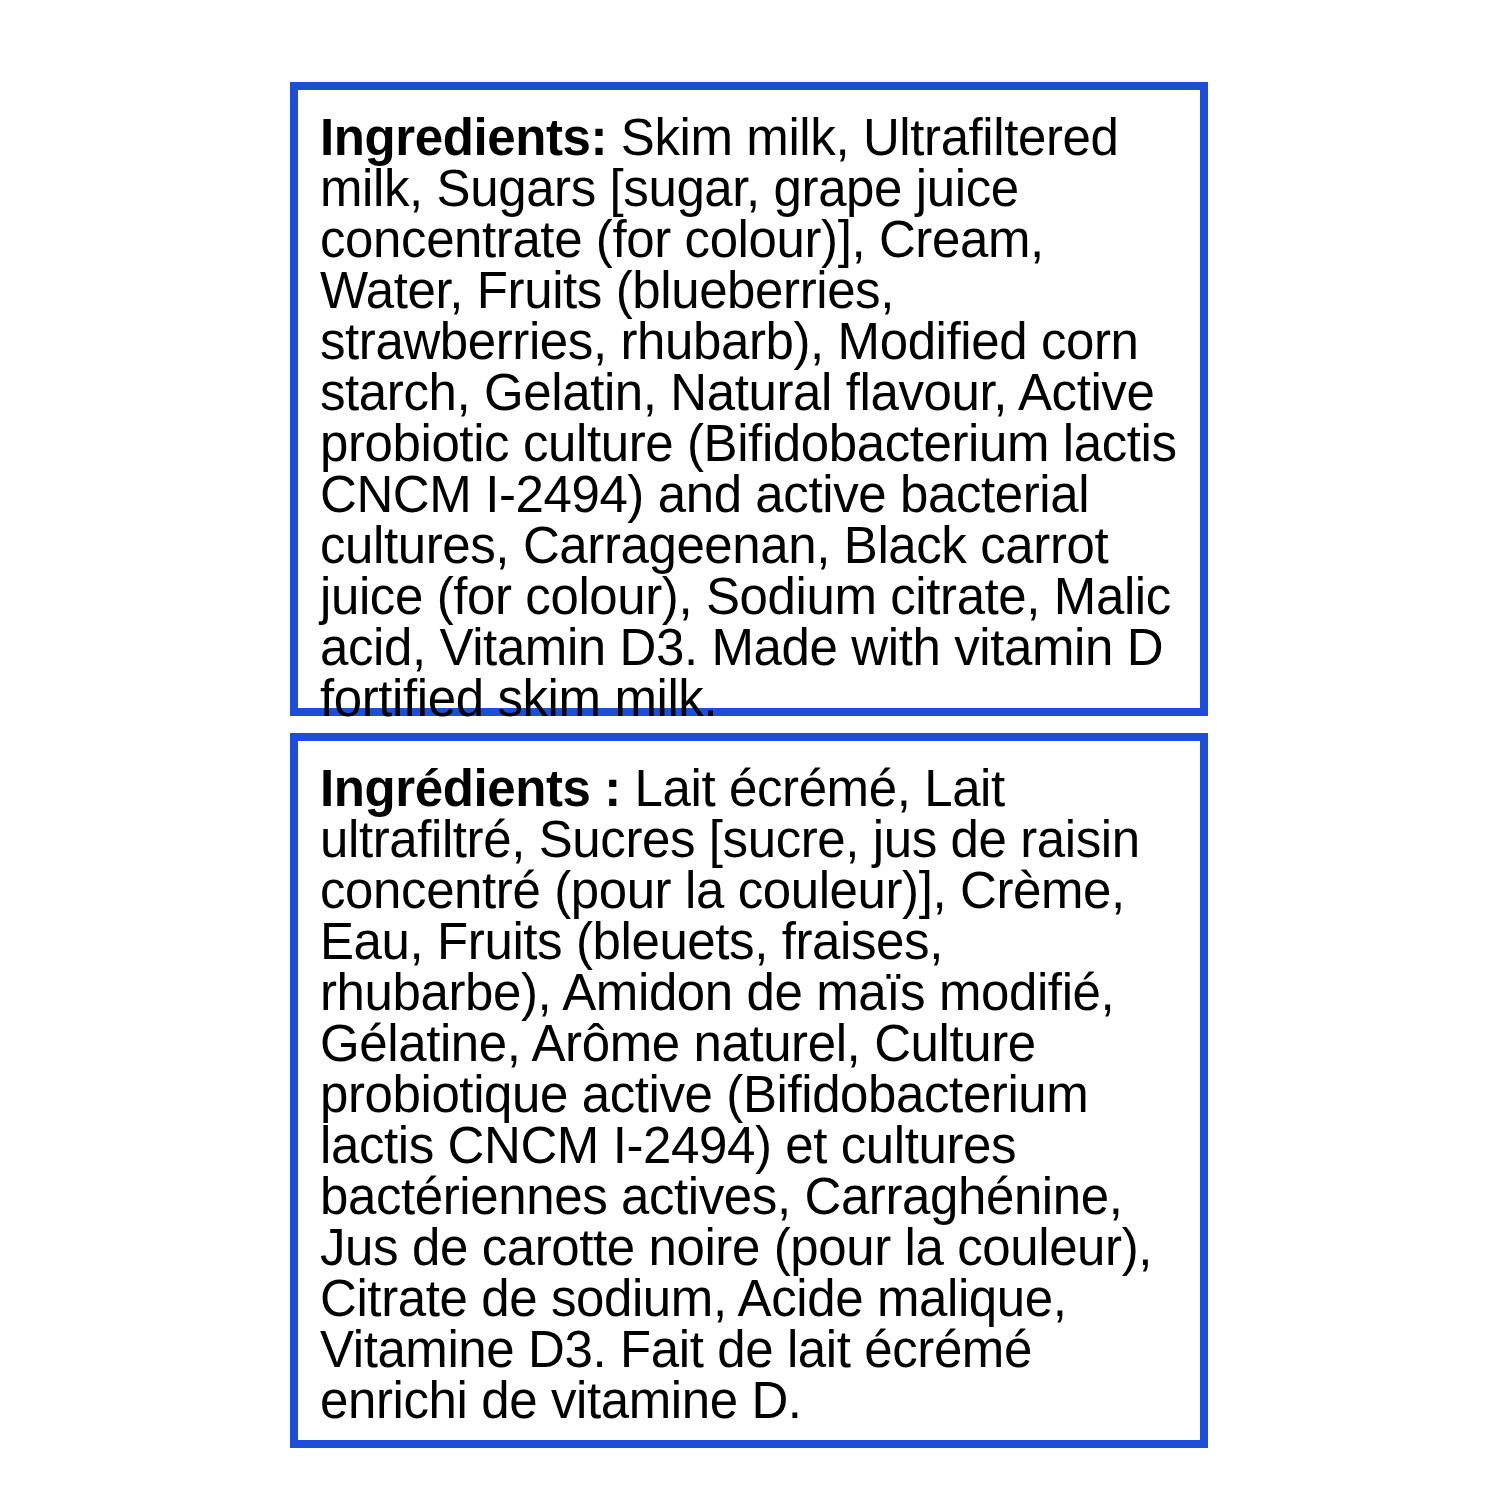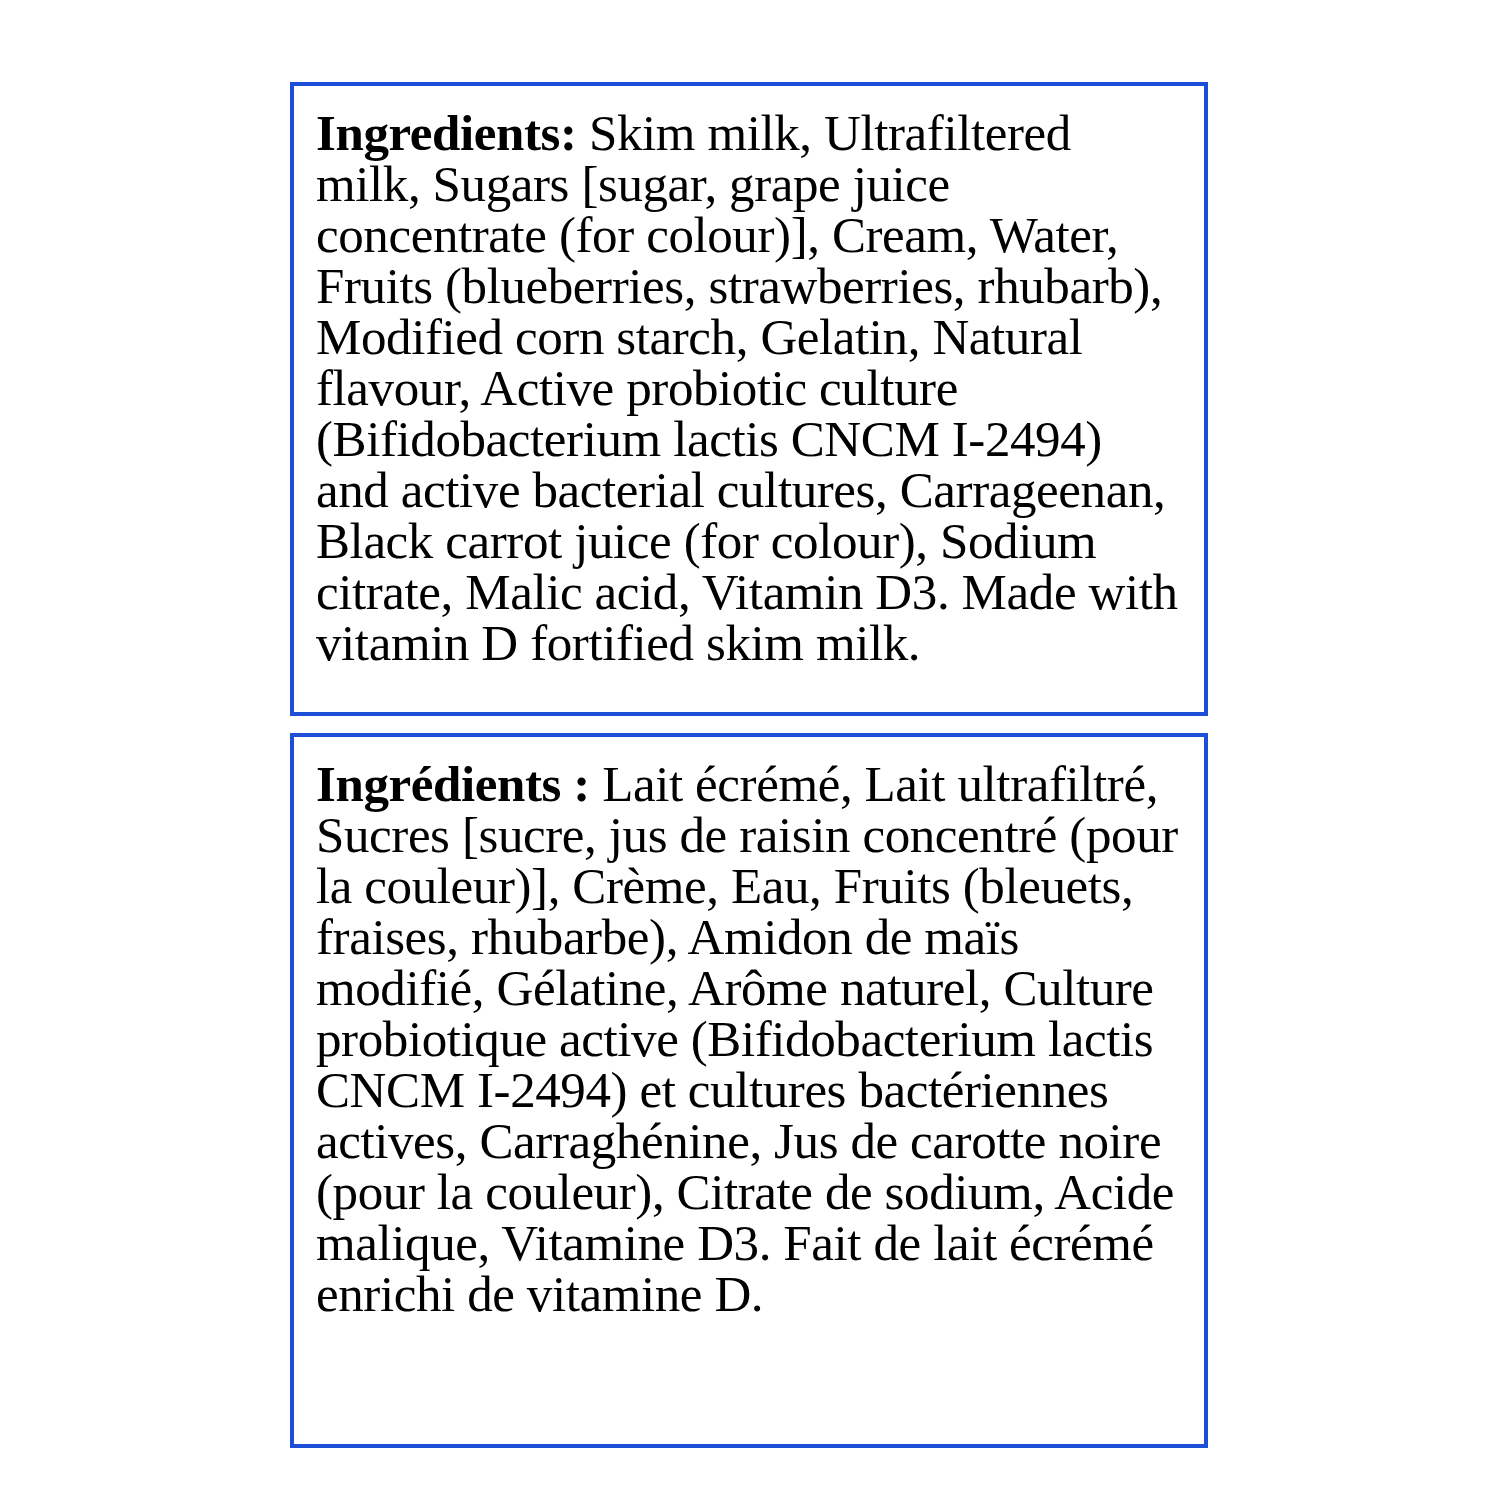--- a/index.html
+++ b/index.html
@@ -19,23 +19,22 @@
     position: absolute;
     left: 0;
     top: 0;
     width: 1500px;
     height: 1500px;
     background: #ffffff;
   }
   .panel {
     position: absolute;
     box-sizing: border-box;
-    border: 4px solid #1d4ed8;
+    border: 8px solid #1d4ed8;
     background: #ffffff;
-    font-family: Liberation Serif, serif;
   }
   .panel-en {
     left: 290px;
     top: 82px;
     width: 918px;
     height: 634px;
     padding: 22px 18px 10px 22px;
   }
   .panel-fr {
     left: 290px;

